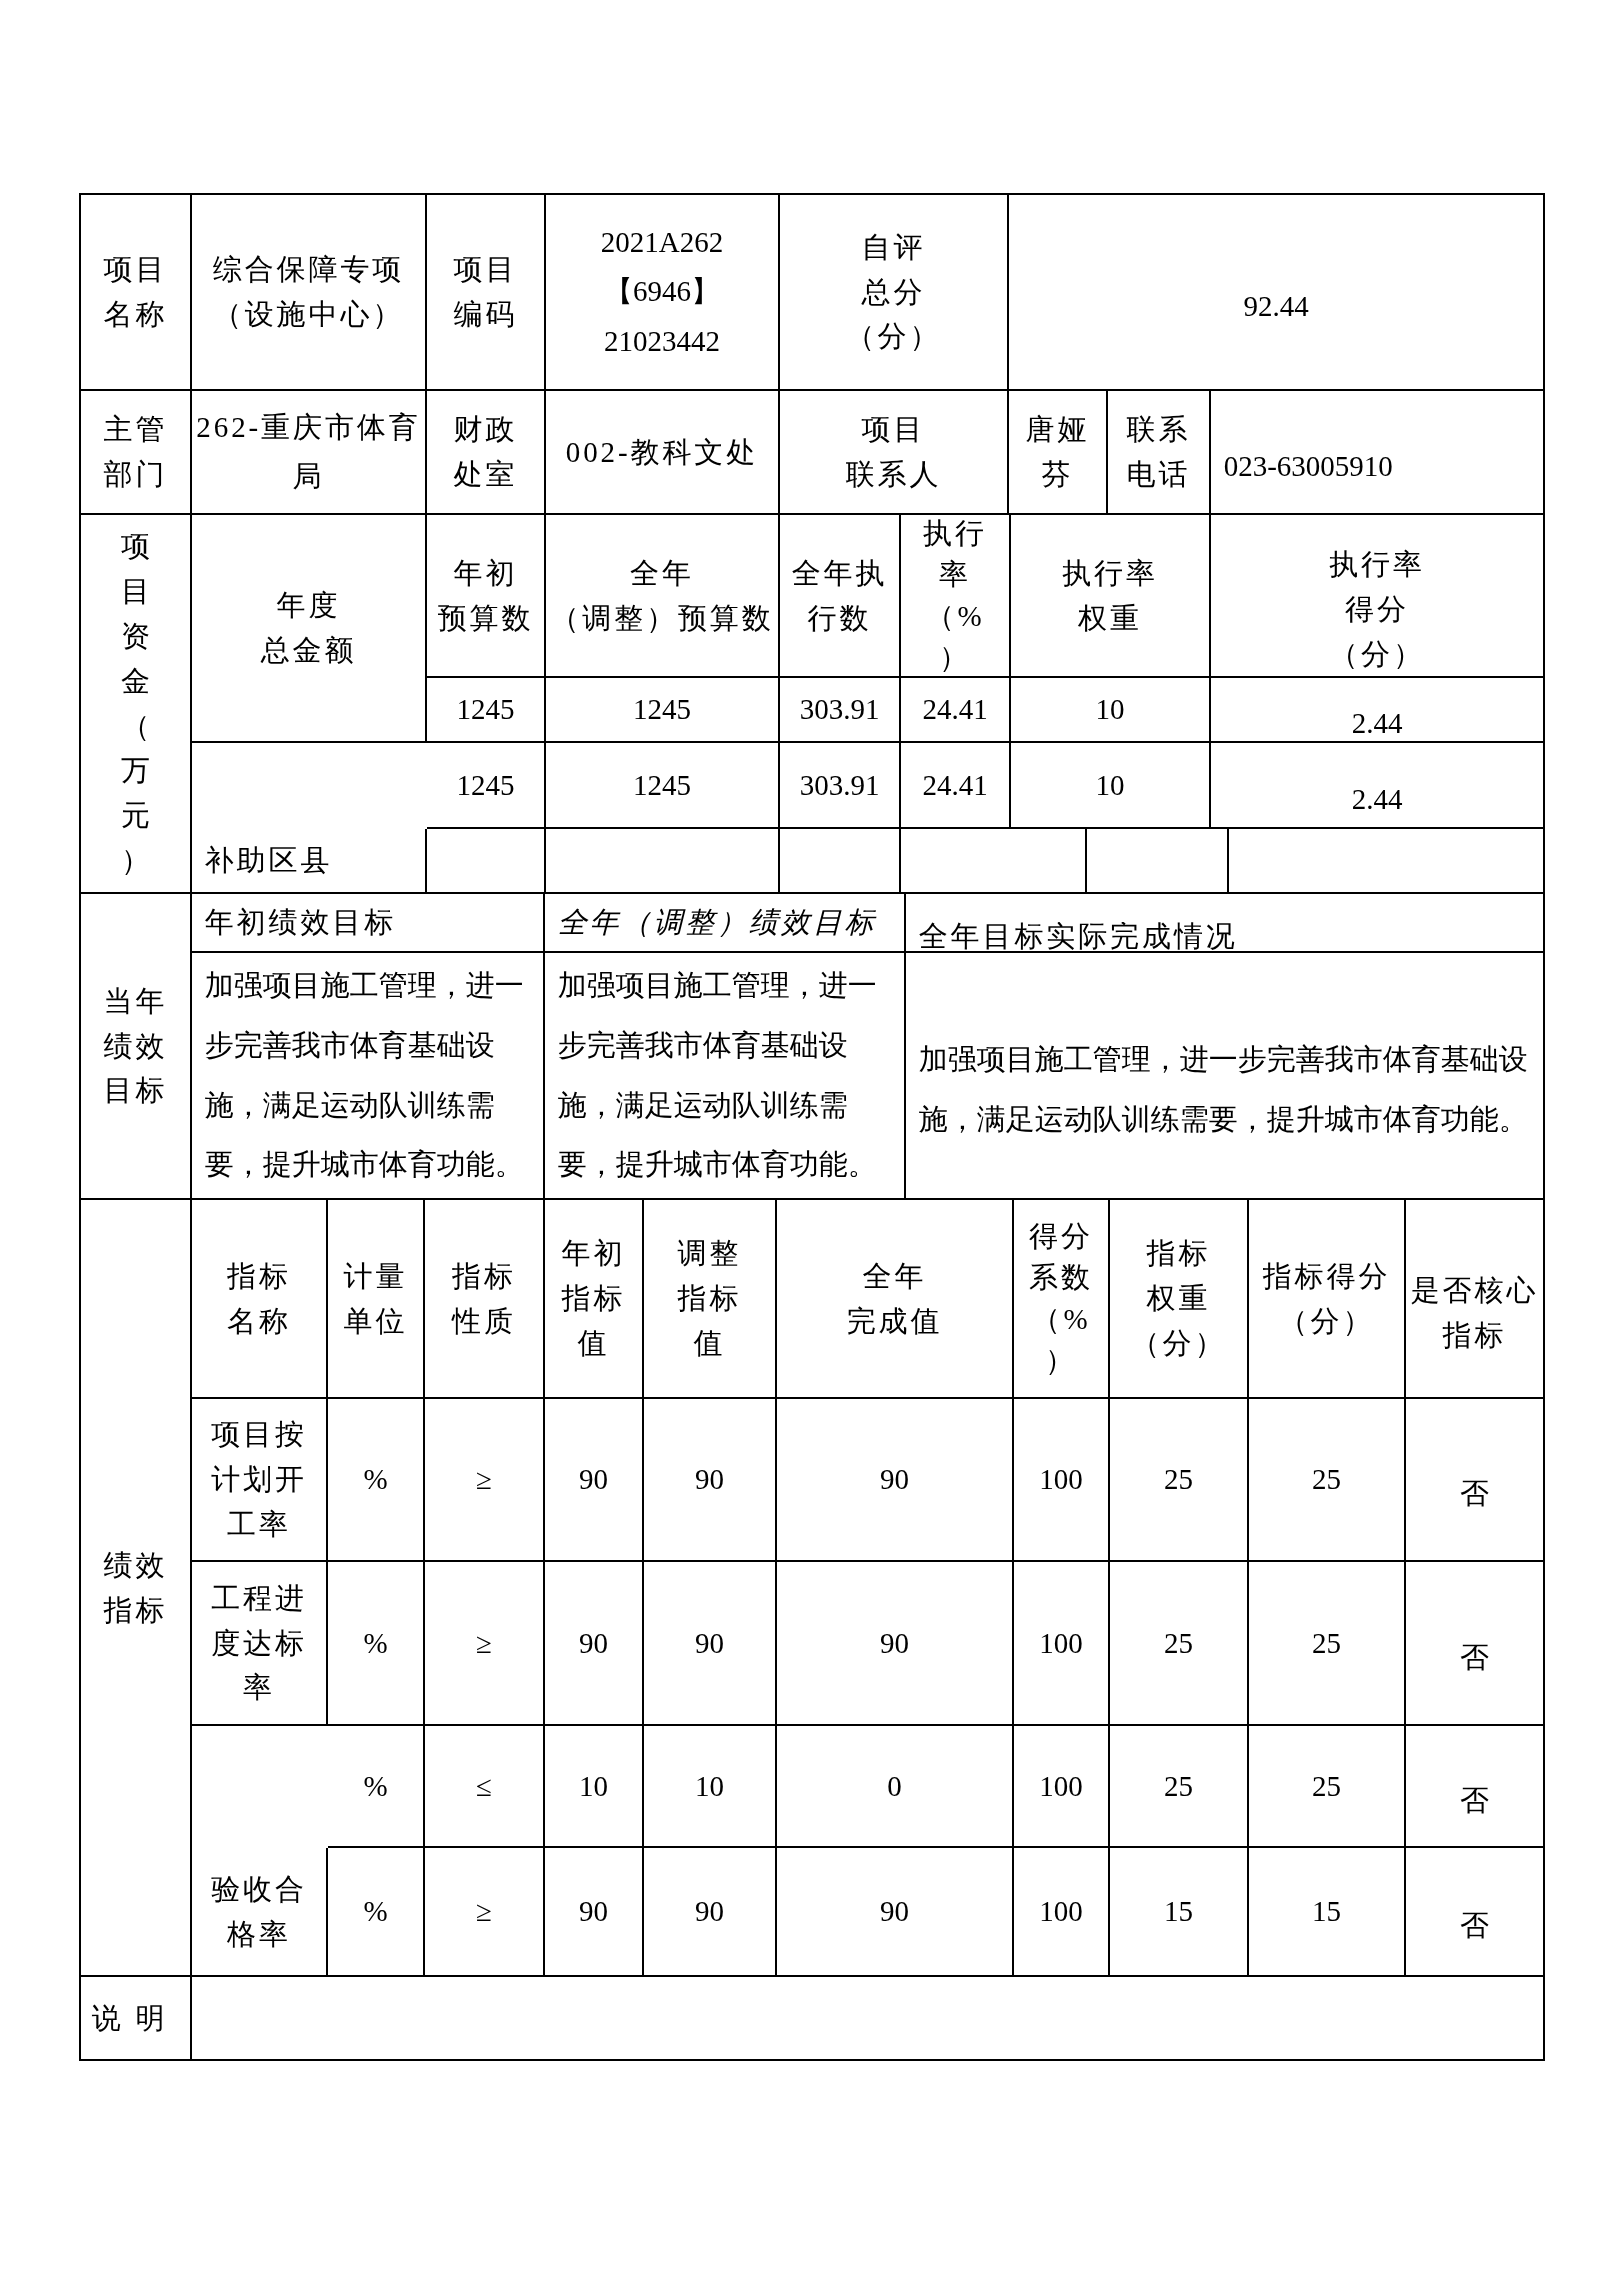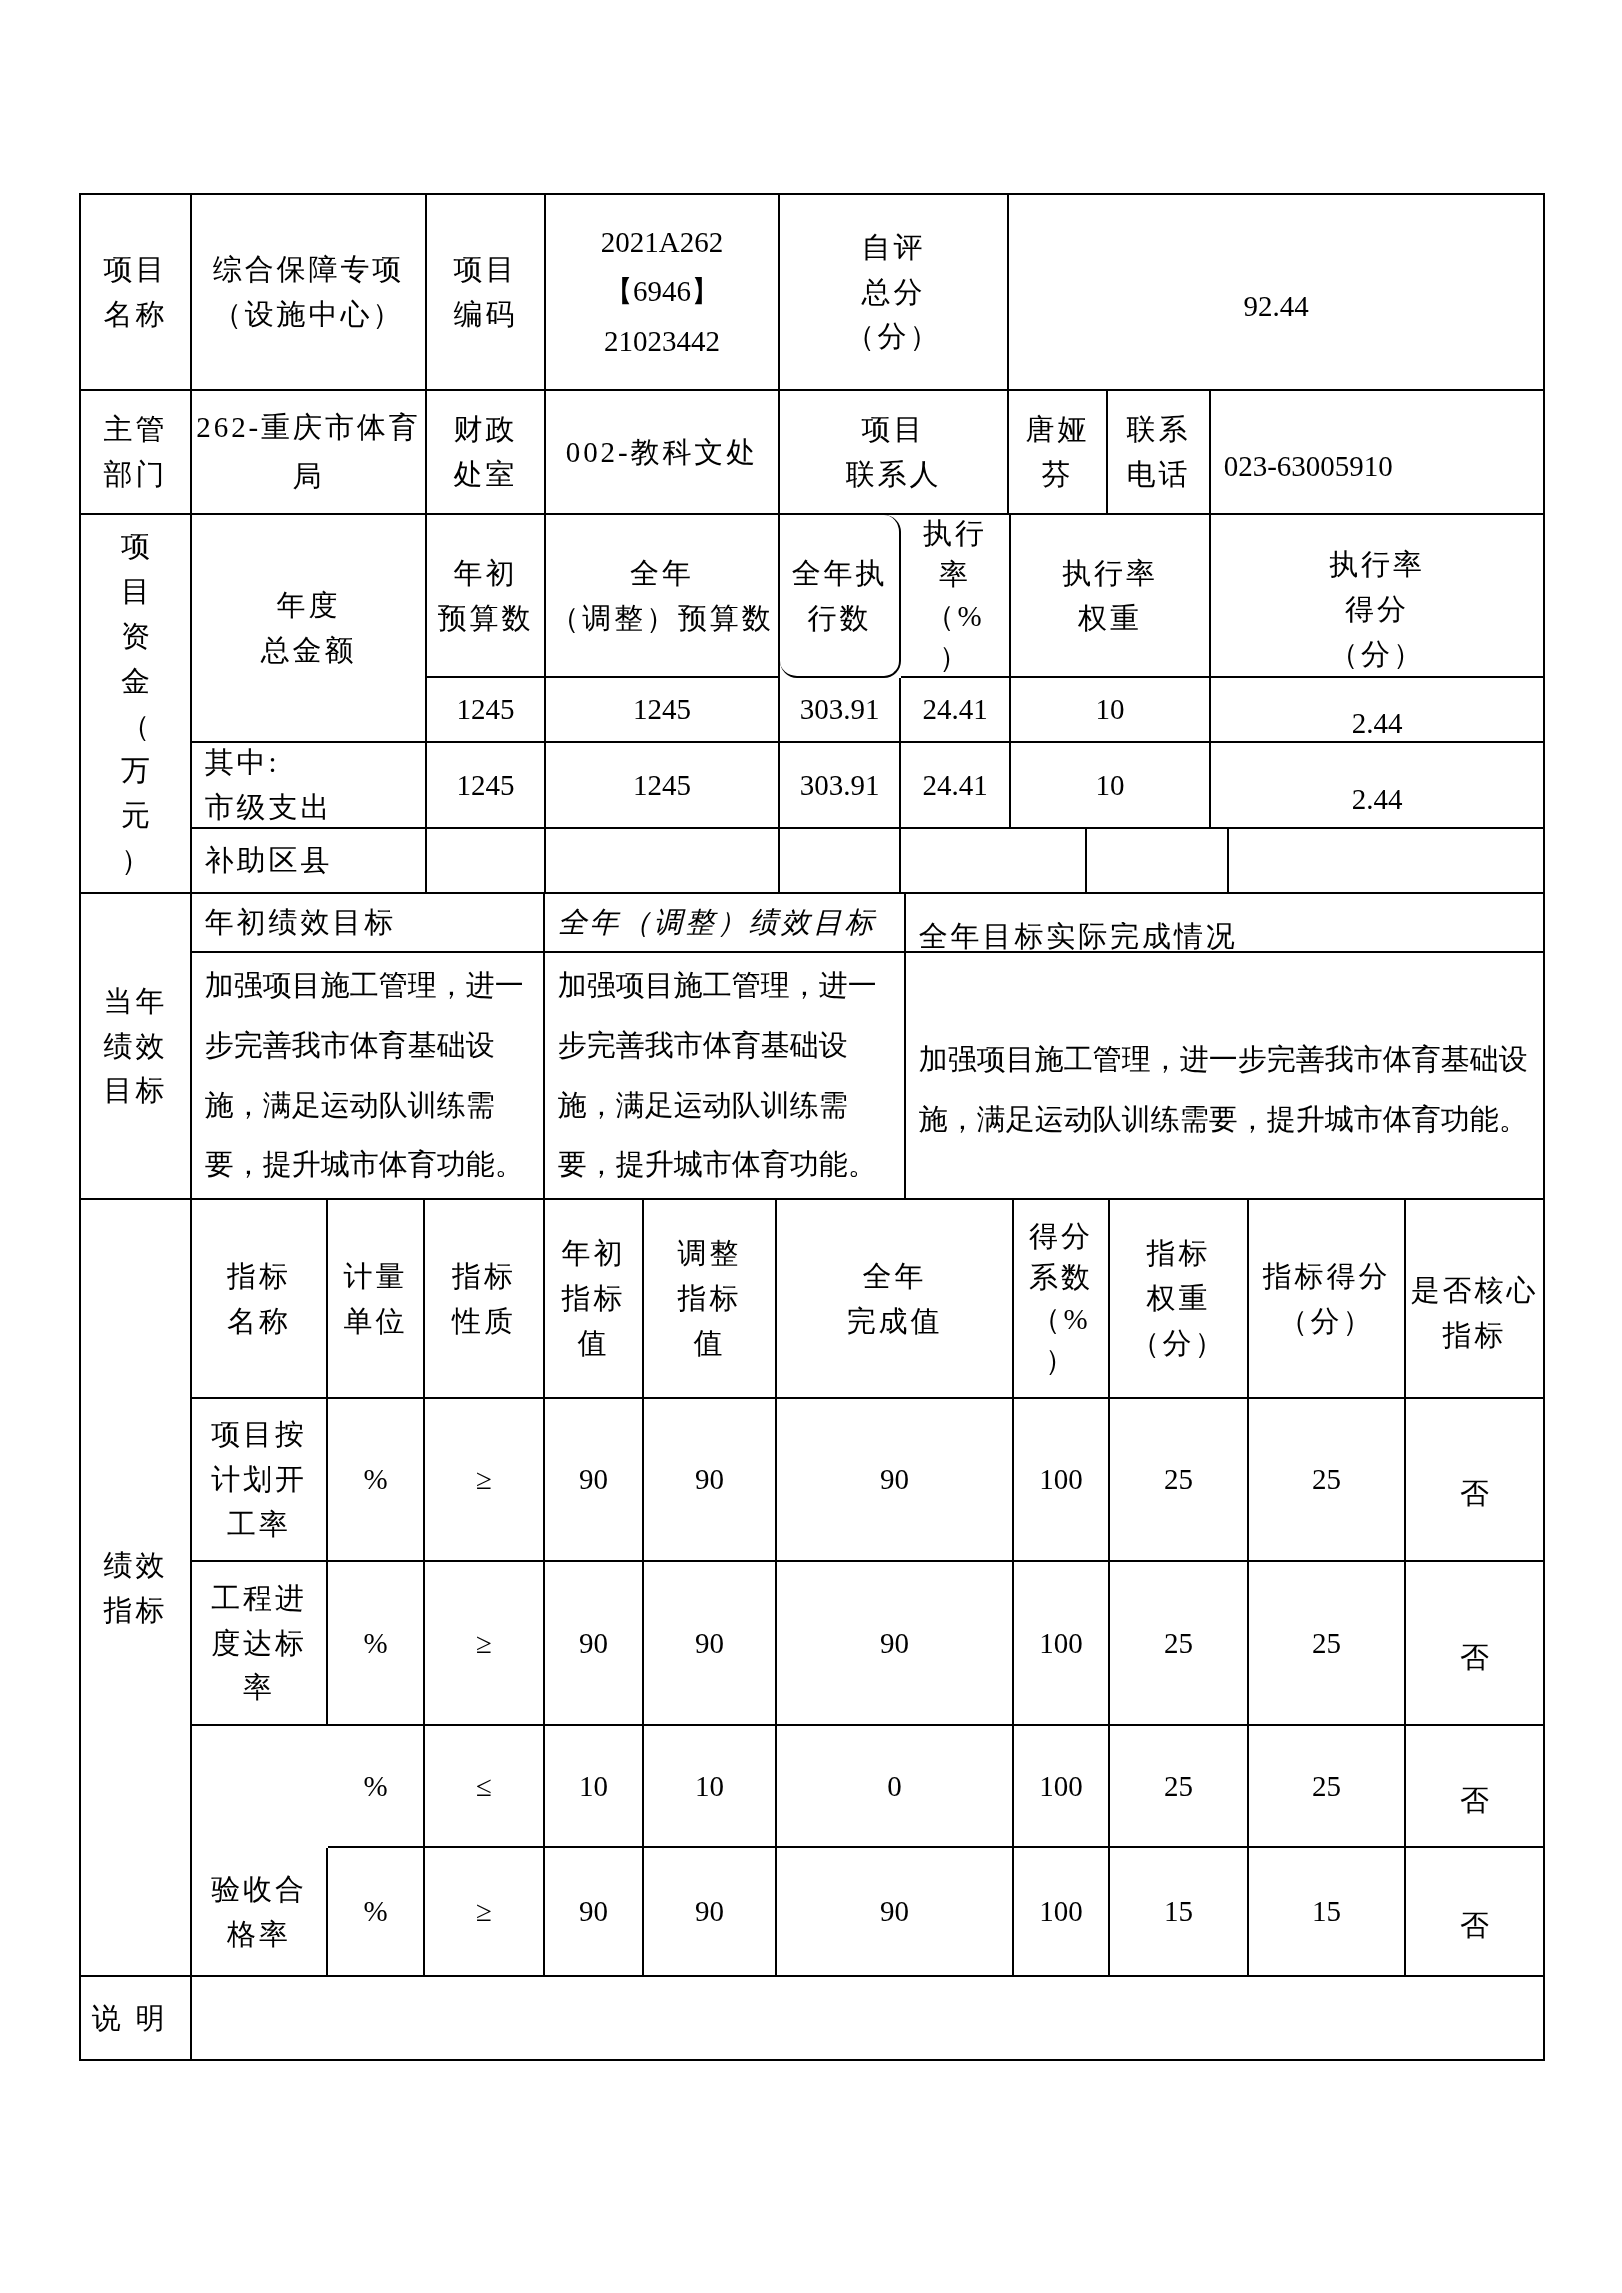--- a/index.html
+++ b/index.html
@@ -70,41 +70,39 @@
 （
 万
 元
 ）</div>
       <div class="c sp bb" style="grid-column:2; grid-row:1/3;">年度
 总金额</div>
       <div class="c sp bb" style="grid-column:3; grid-row:1;">年初
 预算数</div>
       <div class="c sp bb" style="grid-column:4; grid-row:1;">全年
 （调整）预算数</div>
-      <div class="c sp bb" style="grid-column:5; grid-row:1;border-radius:17px;">全年执
+      <div class="c sp bb" style="grid-column:5; grid-row:1;">全年执
 行数</div>
       <div class="c sp bb lh-tight" style="grid-column:6; grid-row:1;">执行
 率
 （%
 ）</div>
       <div class="c sp bb" style="grid-column:7/9; grid-row:1;">执行率
 权重</div>
       <div class="c sp bb last" style="grid-column:9/11; grid-row:1;">执行率
 得分
 （分）</div>
 
       <div class="c bb" style="grid-column:3; grid-row:2;">1245</div>
       <div class="c bb" style="grid-column:4; grid-row:2;">1245</div>
       <div class="c bb" style="grid-column:5; grid-row:2;">303.91</div>
       <div class="c bb" style="grid-column:6; grid-row:2;">24.41</div>
       <div class="c bb" style="grid-column:7/9; grid-row:2;">10</div>
       <div class="c bb last" style="grid-column:9/11; grid-row:2;">2.44</div>
 
-      <div class="c sp bb left" style="grid-column:2; grid-row:3;">其中:
-市级支出</div>
       <div class="c bb" style="grid-column:3; grid-row:3;">1245</div>
       <div class="c bb" style="grid-column:4; grid-row:3;">1245</div>
       <div class="c bb" style="grid-column:5; grid-row:3;">303.91</div>
       <div class="c bb" style="grid-column:6; grid-row:3;">24.41</div>
       <div class="c bb" style="grid-column:7/9; grid-row:3;">10</div>
       <div class="c bb last" style="grid-column:9/11; grid-row:3;">2.44</div>
 
       <div class="c sp left" style="grid-column:2; grid-row:4;">补助区县</div>
       <div class="c" style="grid-column:3; grid-row:4;"></div>
       <div class="c" style="grid-column:4; grid-row:4;"></div>

